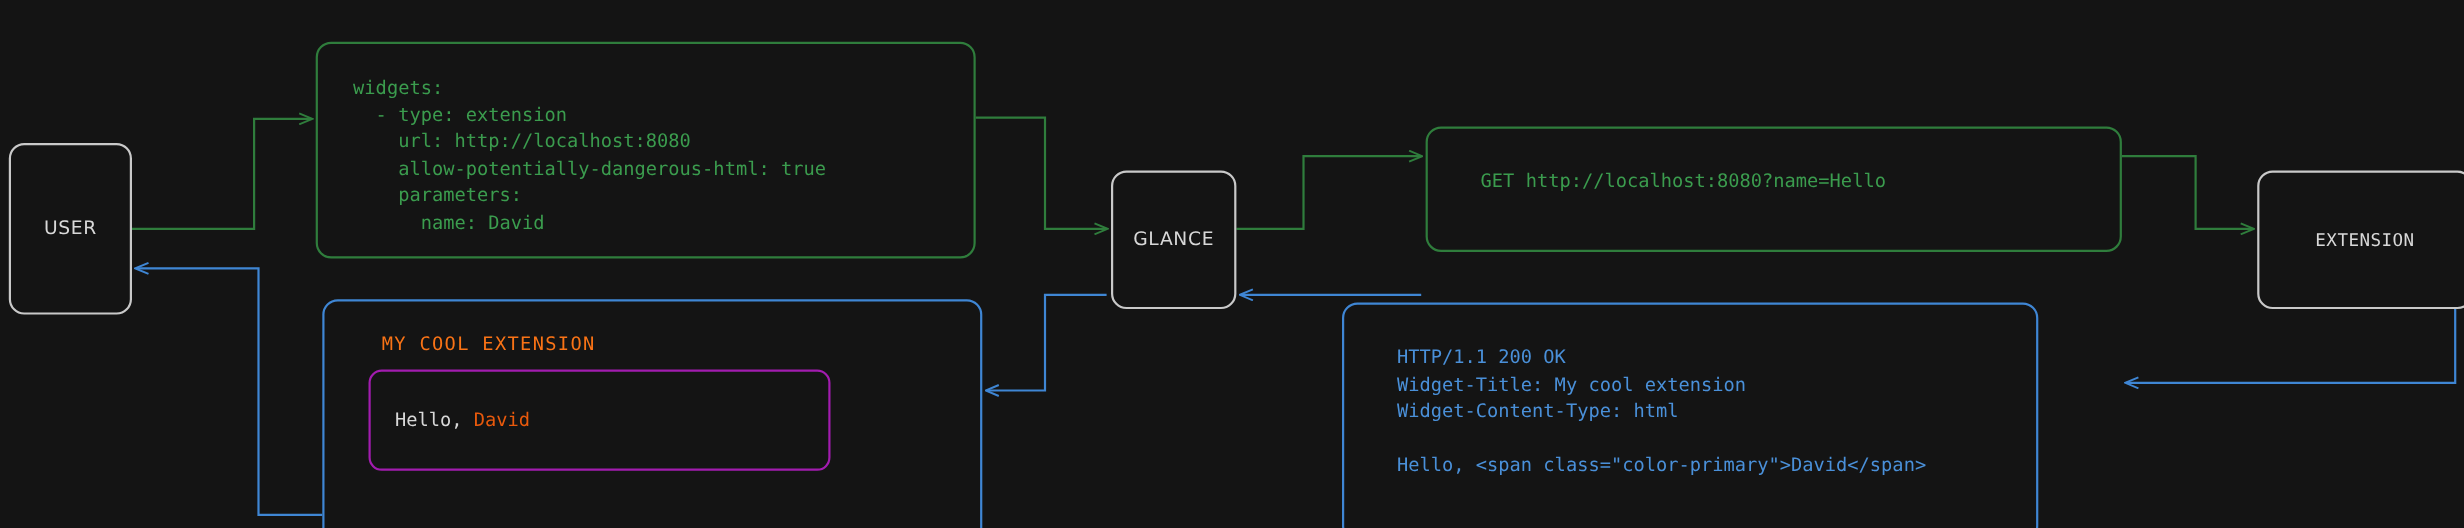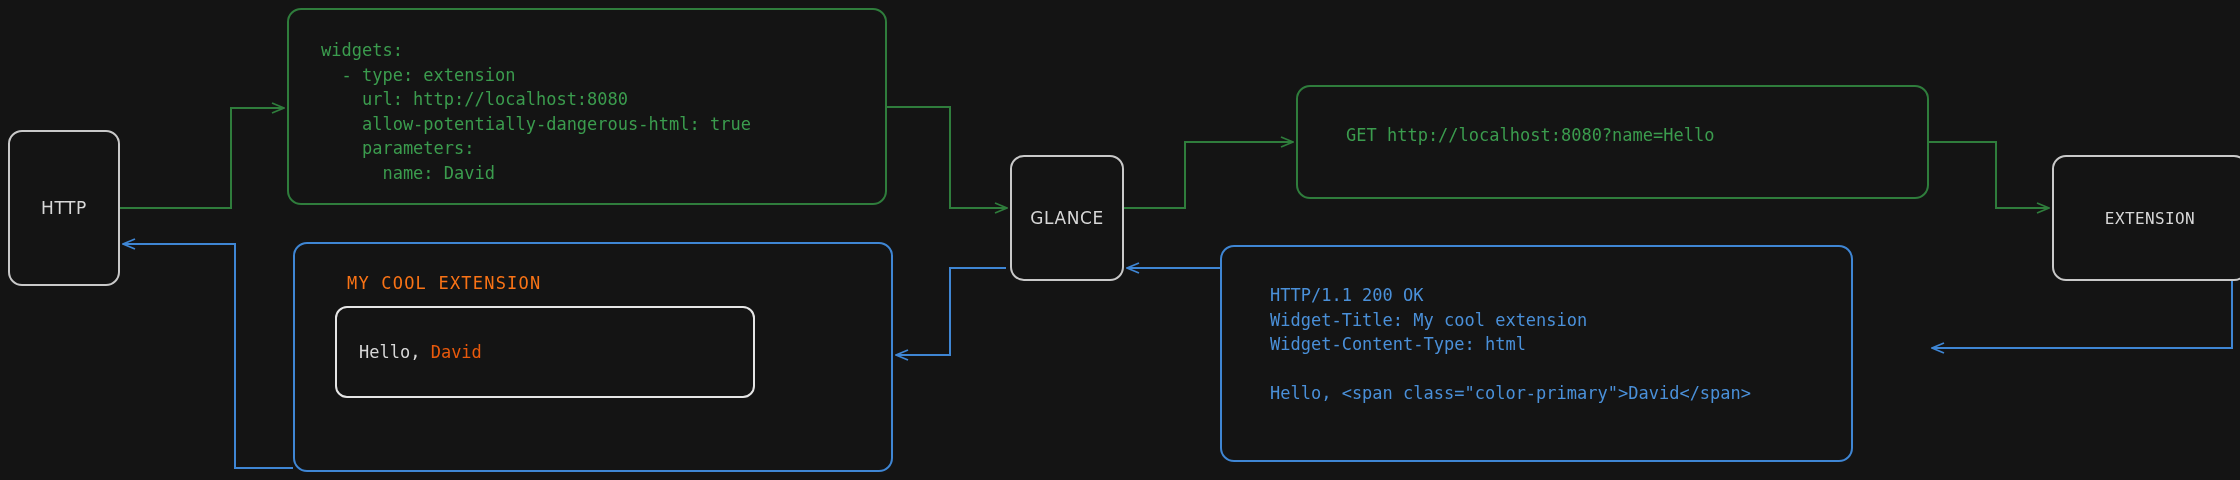--- a/index.html
+++ b/index.html
@@ -56,20 +56,21 @@
   #node-glance { left: 1010px; top: 155px; width: 114px; height: 126px; }
   #node-extension { left: 2052px; top: 155px; width: 196px; height: 126px; }
 
   
   .msgbox {
     position: absolute;
     box-sizing: border-box;
     border-radius: 14px;
     background: #141414;
     border: 2px solid #2f7d3c;
+    margin-top: 30px;
   }
   .msgbox.blue { border-color: #3f86d4; }
 
   #box-yaml     { left: 287px;  top: 8px;   width: 600px;  height: 197px; }
   #box-get      { left: 1296px; top: 85px;  width: 633px;  height: 114px; }
   #box-widget   { left: 293px;  top: 242px; width: 600px;  height: 230px; }
   #box-response { left: 1220px; top: 245px; width: 633px;  height: 217px; }
 
   pre.code {
     margin: 0;
@@ -95,21 +96,21 @@
     letter-spacing: 1.2px;
     color: #f97316;
   }
   .widget-card {
     position: absolute;
     left: 40px;
     top: 62px;
     width: 420px;
     height: 92px;
     box-sizing: border-box;
-    border: 2px solid #e5e5e5;
+    border: 2px solid #a21caf;
     border-radius: 12px;
     background: #141414;
     display: flex;
     align-items: center;
   }
   .widget-card-text {
     padding-left: 22px;
     font-family: "DejaVu Sans Mono", monospace;
     font-size: 17px;
     color: #d8d8d8;
@@ -145,21 +146,21 @@
 
       <path stroke="#3f86d4" d="M1292,268 L1242,268 L1242,268 L1128,268" marker-end="url(#arrow-blue)"></path>
 
       <path stroke="#3f86d4" d="M1006,268 L950,268 L950,355 L897,355" marker-end="url(#arrow-blue)"></path>
 
       <path stroke="#3f86d4" d="M293,468 L235,468 L235,244 L124,244" marker-end="url(#arrow-blue)"></path>
     </g>
   </svg>
 
   <div class="node" id="node-user">
-    <span class="node-label">HTTP</span>
+    <span class="node-label">USER</span>
   </div>
 
   <div class="node" id="node-glance">
     <span class="node-label">GLANCE</span>
   </div>
 
   <div class="node" id="node-extension">
     <span class="node-label mono">EXTENSION</span>
   </div>
 

